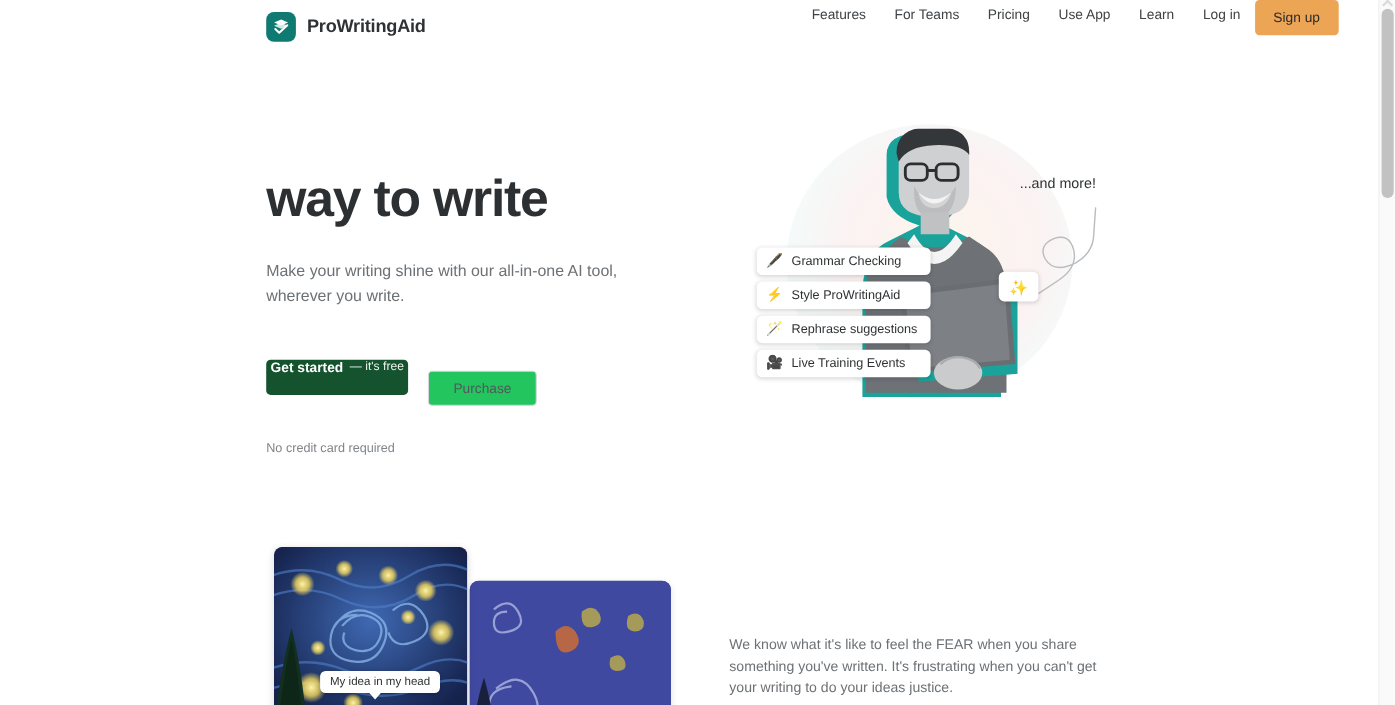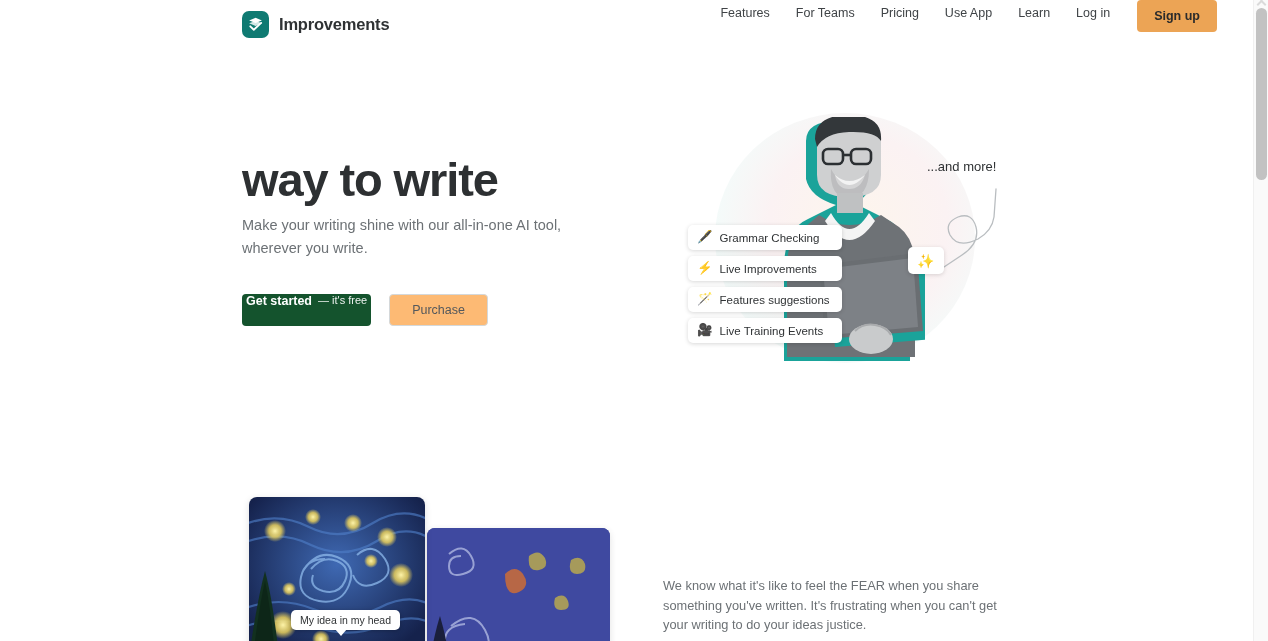--- a/index.html
+++ b/index.html
@@ -66,60 +66,60 @@
     position: absolute; right: 36px; top: 0;
     height: 48px;
     display: flex; align-items: flex-start; gap: 0;
   }
   .nav-link {
     font-size: 12.5px; color: #3f4346;
     text-decoration: none; padding: 6px 13px;
     white-space: nowrap;
   }
   .nav-cta {
-    margin-left: 14px;
+    margin-left: 0;
     background: #eca455;
     color: #2b2b2b;
-    font-size: 12.5px; font-weight: bold;
+    font-size: 12.5px; font-weight: normal;
     border: none; border-radius: 4px;
     padding: 9px 17px;
     cursor: pointer;
     white-space: nowrap;
   }
 
   
   .hero-text { position: absolute; left: 242px; top: 96px; width: 400px; }
   .hero-title {
     font-size: 47px; line-height: 56px;
     font-weight: bold; color: #2d3032;
     letter-spacing: -1.1px;
   }
   .hero-sub {
-    margin-top: 6px;
+    margin-top: 28px;
     font-size: 14.5px; line-height: 23px;
     color: #6c7175; width: 325px;
   }
   .hero-buttons {
     margin-top: 34px;
     display: flex; align-items: center; gap: 18px;
   }
   .btn-primary {
     background: #14532d; color: #ffffff;
     border: none; border-radius: 4px;
     padding: 0 4px; height: 32px;
     font-size: 12.5px; font-weight: bold;
     cursor: pointer; white-space: nowrap;
     display: flex; align-items: flex-start; gap: 6px;
   }
   .btn-primary .free { font-weight: normal; font-size: 11px; opacity: .92; }
   .btn-outline {
-    background: #fdba74; color: #53585c;
+    background: #22c55e; color: #53585c;
     border: 1px solid #d4d8da; border-radius: 4px;
     padding: 0 22px; height: 32px;
-    font-size: 12.5px; cursor: pointer; white-space: nowrap;
+    font-size: 12.5px; cursor: pointer; white-space: nowrap; margin-top: 21px;
   }
   .hero-note {
     margin-top: 33px;
     font-size: 11.5px; color: #80858a;
   }
 
   
   .hero-art {
     position: absolute; left: 655px; top: 95px;
     width: 380px; height: 300px;
@@ -221,21 +221,21 @@
   <div class="header">
 
     <a class="brand" href="#">
       <span class="brand-mark">
         <svg width="17" height="17" viewBox="0 0 24 24" aria-hidden="true">
           <path d="M3 6.2 L12.2 2.4 L21 6.2 L12.2 10 Z" fill="#ffffff"></path>
           <path d="M3 10.4 L12.2 6.6 L21 10.4 L12.2 14.2 Z" fill="#ffffff" opacity="0.82"></path>
           <path d="M4.6 14.6 L9.6 19.4 L20 9.8" fill="none" stroke="#ffffff" stroke-width="2.6" stroke-linecap="round" stroke-linejoin="round"></path>
         </svg>
       </span>
-      <span class="brand-name">Improvements</span>
+      <span class="brand-name">ProWritingAid</span>
     </a>
 
     <nav class="nav">
       <a class="nav-link" href="#">Features</a>
       <a class="nav-link" href="#">For Teams</a>
       <a class="nav-link" href="#">Pricing</a>
       <a class="nav-link" href="#">Use App</a>
       <a class="nav-link" href="#">Learn</a>
       <a class="nav-link" href="#">Log in</a>
       <button class="nav-cta">Sign up</button>
@@ -250,20 +250,21 @@
     <p class="hero-sub">Make your writing shine with our all-in-one AI tool, wherever you write.</p>
 
     <div class="hero-buttons">
       <button class="btn-primary">
         <span>Get started</span>
         <span class="free">— it's free</span>
       </button>
       <button class="btn-outline">Purchase</button>
     </div>
 
+    <div class="hero-note">No credit card required</div>
   </div>
 
   <div class="hero-art">
 
     <div class="art-glow"></div>
 
     <div class="person">
       <svg width="150" height="255" viewBox="0 0 150 255" aria-hidden="true">
 
         <path d="M40 18 Q40 -2 72 -2 Q104 -2 104 22 L104 58 Q104 74 88 80
@@ -296,25 +297,25 @@
       </svg>
     </div>
 
     <div class="chip-stack">
       <div class="chip">
         <span class="chip-icon">🖋️</span>
         <span>Grammar Checking</span>
       </div>
       <div class="chip">
         <span class="chip-icon">⚡</span>
-        <span>Live Improvements</span>
+        <span>Style ProWritingAid</span>
       </div>
       <div class="chip">
         <span class="chip-icon">🪄</span>
-        <span>Features suggestions</span>
+        <span>Rephrase suggestions</span>
       </div>
       <div class="chip">
         <span class="chip-icon">🎥</span>
         <span>Live Training Events</span>
       </div>
     </div>
 
     <div class="sparkle-chip">
       <span>✨</span>
     </div>

